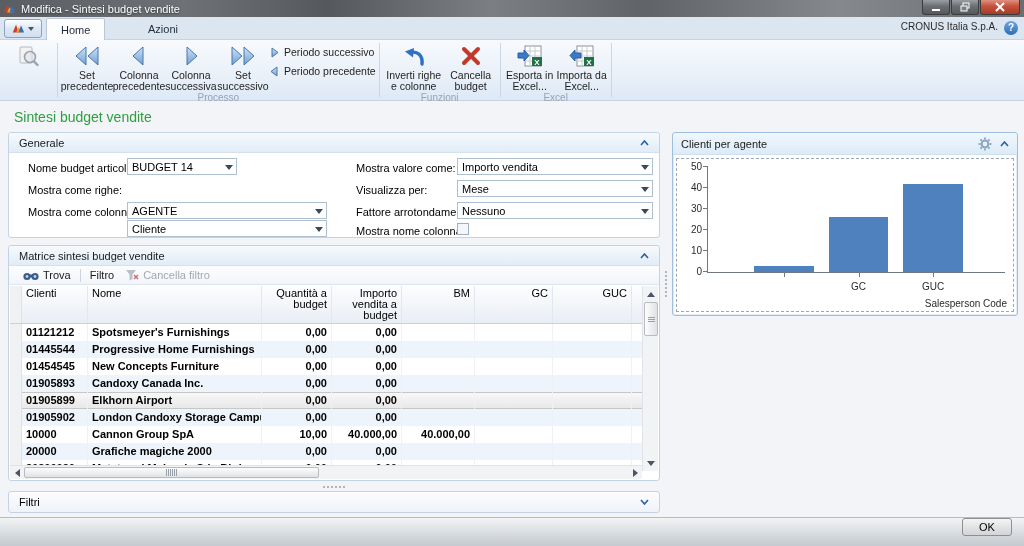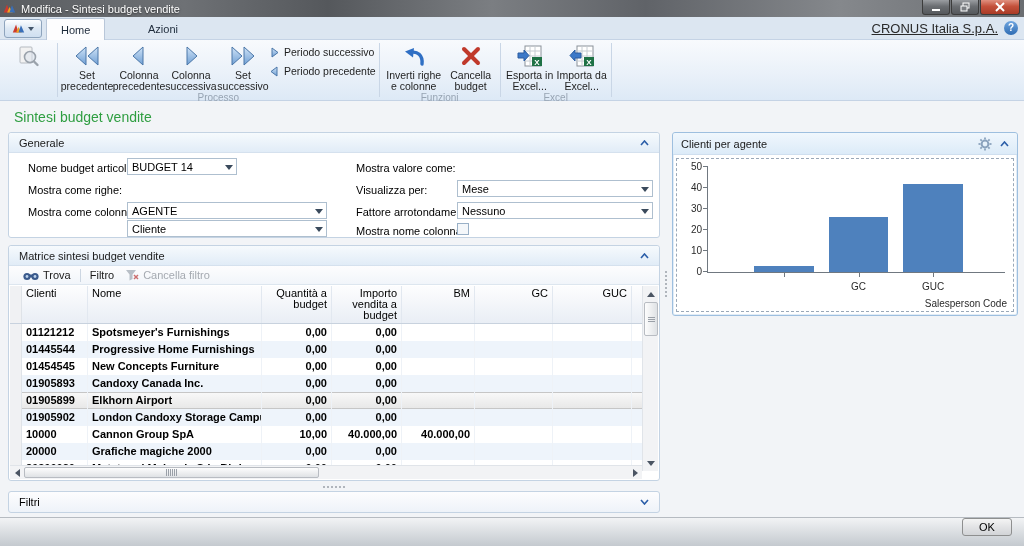--- a/index.html
+++ b/index.html
@@ -18,21 +18,21 @@
   .winbtn.close { width:40px; background:linear-gradient(#e0907f,#c4513b 45%,#a93b27); }
 
   
   .tabrow { position:absolute; left:0; top:17px; width:1024px; height:23px; background:#dce6f1; border-bottom:1px solid #c5d3e5; }
   .appbtn { position:absolute; left:4px; top:2px; width:38px; height:19px; border:1px solid #8ea4bd; border-radius:3px;
     background:linear-gradient(#fdfeff,#dde8f4 50%,#cfdff0); display:flex; align-items:center; justify-content:center; gap:3px; }
   .appbtn .caret { width:0; height:0; border-left:3px solid transparent; border-right:3px solid transparent; border-top:4px solid #44566b; }
   .tab { position:absolute; top:1px; height:22px; padding:0 14px; font-size:11px; color:#1d2a3a; display:flex; align-items:center; }
   .tab.active { left:46px; background:#fdfdfe; border:1px solid #b9c7d9; border-bottom:none; border-radius:2px 2px 0 0; }
   .tab.inactive { left:134px; }
-  .company { position:absolute; right:26px; top:4px; font-size:13px; color:#2a2a2a;text-decoration:underline; }
+  .company { position:absolute; right:26px; top:4px; font-size:10px; color:#2a2a2a; }
   .helpicon { position:absolute; right:6px; top:4px; width:14px; height:14px; border-radius:50%;
     background:linear-gradient(#6fa6e0,#2f6cb3); color:#fff; font-size:10px; font-weight:bold; text-align:center; line-height:14px; }
 
   
   .ribbon { position:absolute; left:0; top:40px; width:1024px; height:61px;
     background:linear-gradient(#f8fafd,#eaf1f9 55%,#dde9f6); border-bottom:1px solid #c5d3e5; display:flex; }
   .rgroup { display:flex; flex-direction:column; padding:1px 2px 0 2px; }
   .rbuttons { display:flex; align-items:flex-start; flex:1; }
   .rgroup-label { text-align:center; color:#97a4b3; font-size:10px; height:13px; line-height:12px; }
   .rsep { width:1px; background:#c9d6e6; margin:3px 1px; }
@@ -353,20 +353,24 @@
       <div class="frow" style="left:19px; top:70px;">
           <span class="flabel">Mostra come colonne:</span>
         </div>
       <div class="fselect" style="left:118px; top:69px; width:200px;">
           <span>AGENTE</span>
           <span class="arrow"></span>
         </div>
 
       <div class="frow" style="left:347px; top:26px;">
           <span class="flabel">Mostra valore come:</span>
+        </div>
+      <div class="fselect" style="left:448px; top:25px; width:196px;">
+          <span>Importo vendita</span>
+          <span class="arrow"></span>
         </div>
       <div class="frow" style="left:347px; top:48px;">
           <span class="flabel">Visualizza per:</span>
         </div>
       <div class="fselect" style="left:448px; top:47px; width:196px;">
           <span>Mese</span>
           <span class="arrow"></span>
         </div>
       <div class="frow" style="left:347px; top:70px;">
           <span class="flabel">Fattore arrotondamento:</span>

